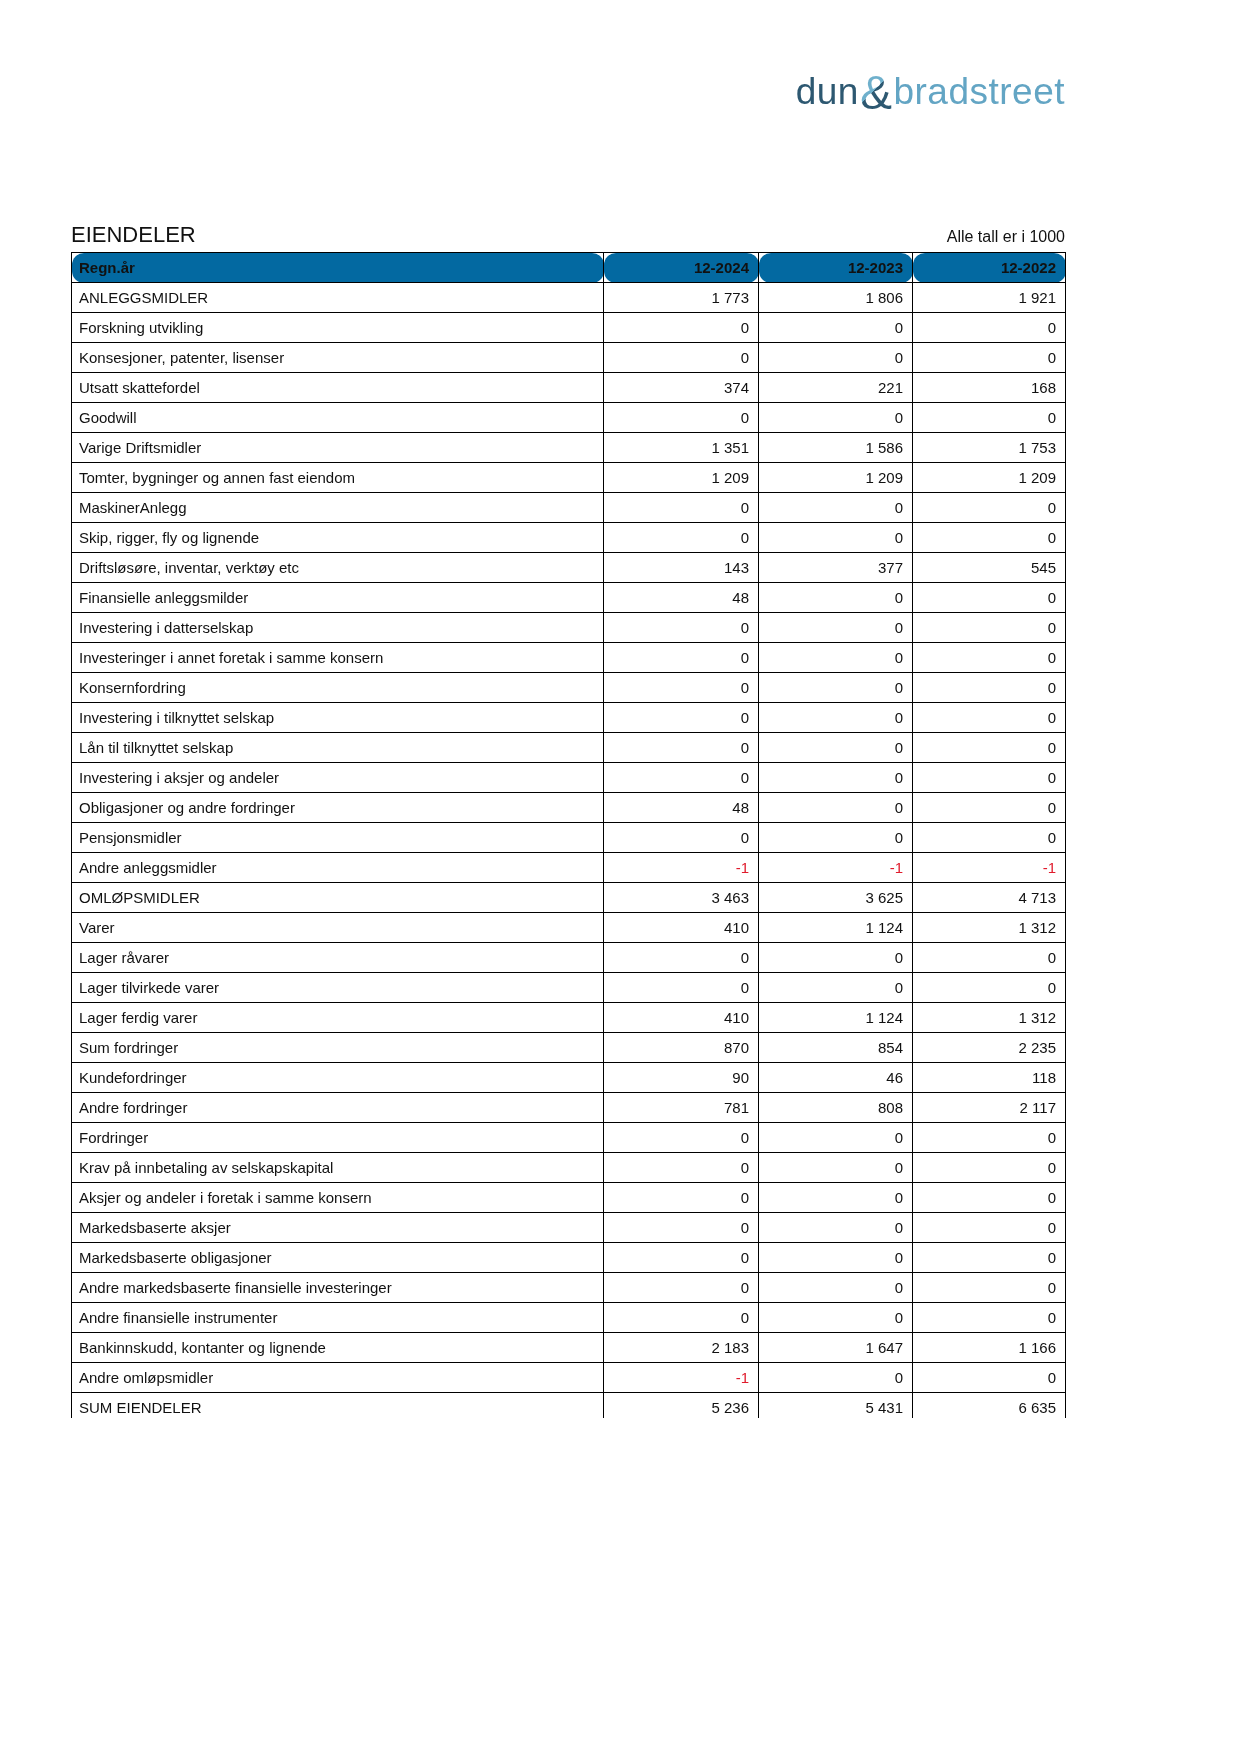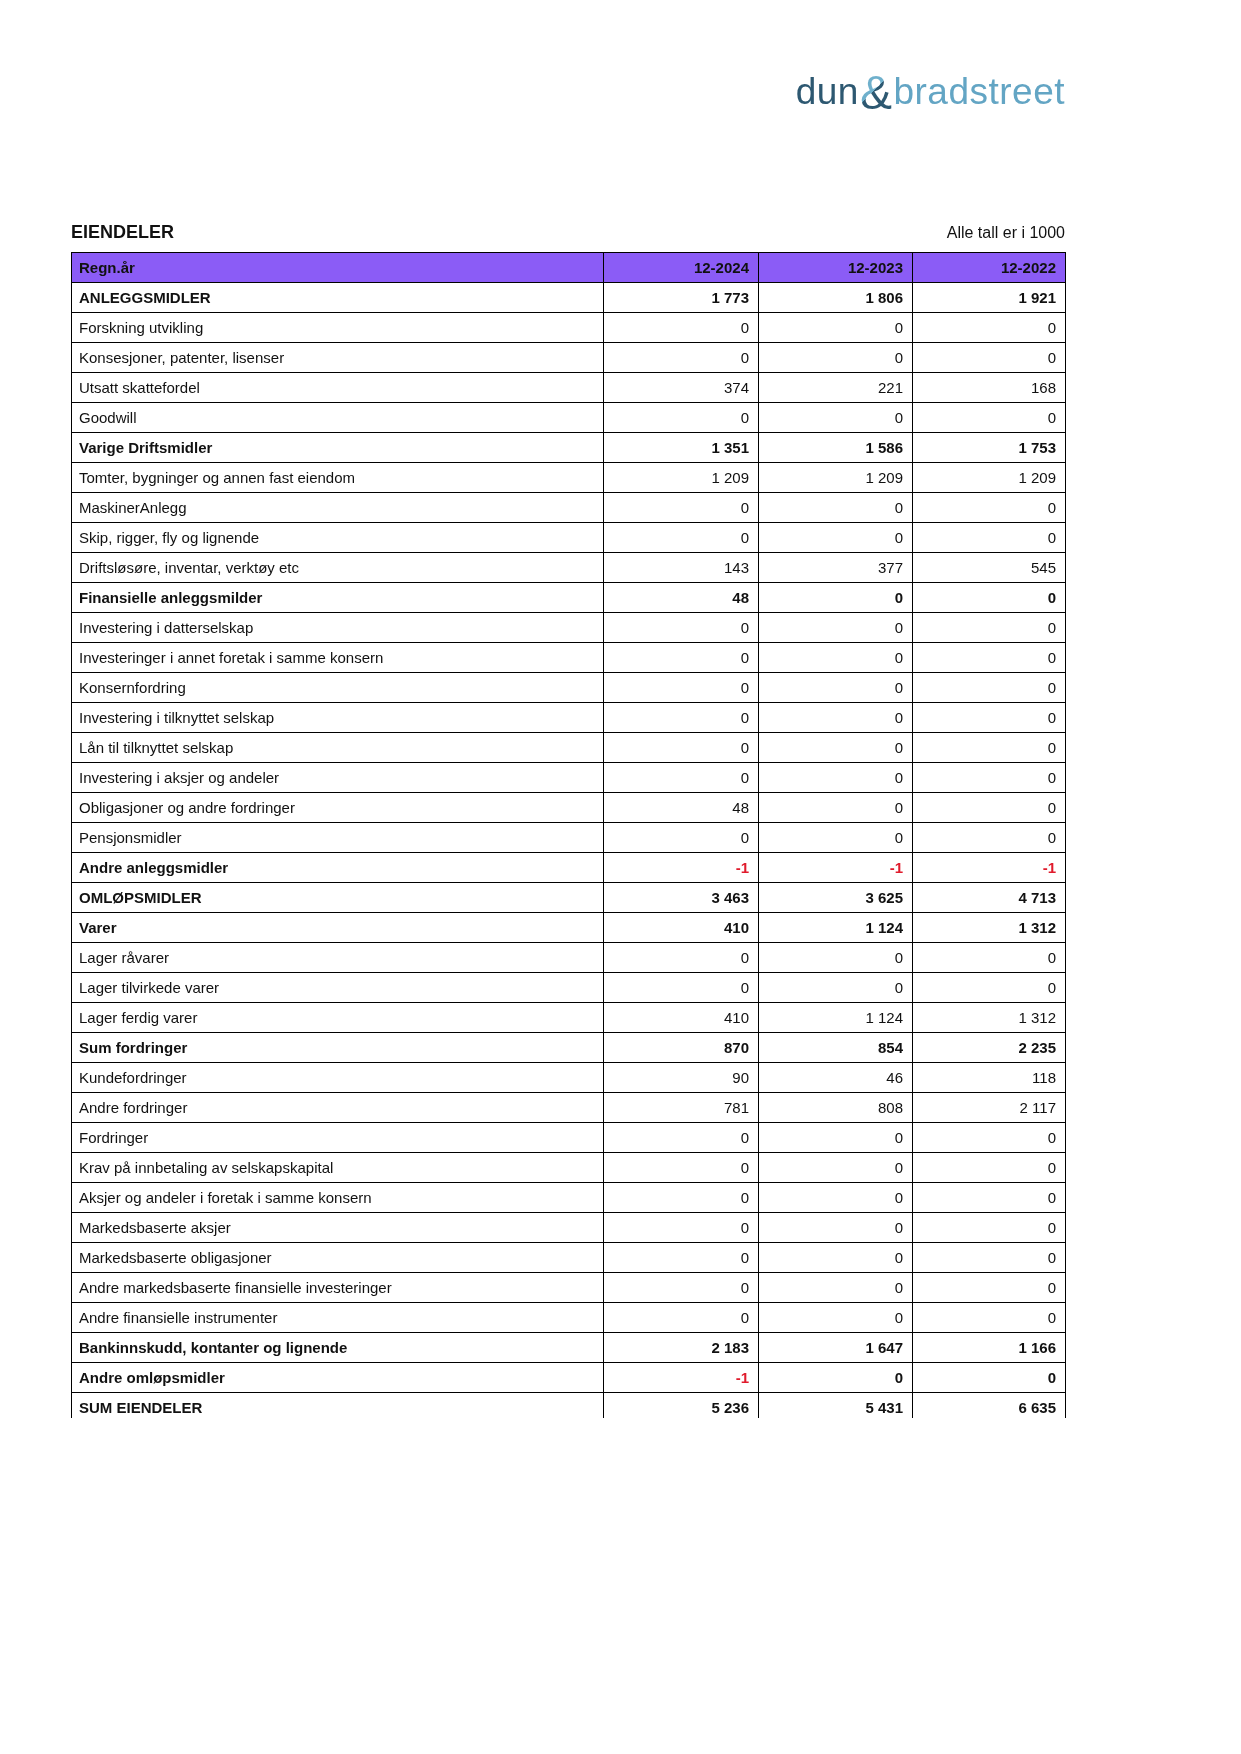--- a/index.html
+++ b/index.html
@@ -26,40 +26,40 @@
     -webkit-background-clip:text; background-clip:text;
     color:transparent;
   }
   .logo .brad { color:#63a5c4; }
 
   
   .title-row {
     position:absolute; top:222px; left:71px; width:994px;
     display:flex; justify-content:space-between; align-items:baseline;
   }
-  .title { font-weight:bold; font-size:18px; color:#111;text-align:right; }
+  .title { font-weight:normal; font-size:22px; color:#111;text-align:right; }
   .note  { font-size:16px; color:#111; }
 
   
   table.balance {
     position:absolute; top:252px; left:71px; width:994px;
     border-collapse:collapse; table-layout:fixed;
   }
   table.balance th, table.balance td {
     border:1px solid #000;
     height:30px;
     font-size:15px;
     padding:0;
     vertical-align:middle;
     overflow:hidden; white-space:nowrap;
   }
   table.balance .label { text-align:left;  padding-left:7px;  }
   table.balance .num   { text-align:right; padding-right:9px; }
-  table.balance thead th { background:#8b5cf6; font-weight:bold; }
-  table.balance tr.bold td { font-weight:bold;margin-left:36px; }
+  table.balance thead th { background:#0369a1; font-weight:bold;border-radius:12px; }
+  table.balance tr.bold td { font-weight:normal;margin-left:36px; }
 
   
   .footer {
     position:absolute; top:1681px; left:71px; width:994px;
     text-align:right; font-size:16px; color:#15803d;
   }
 </style>
 </head>
 <body>
 

